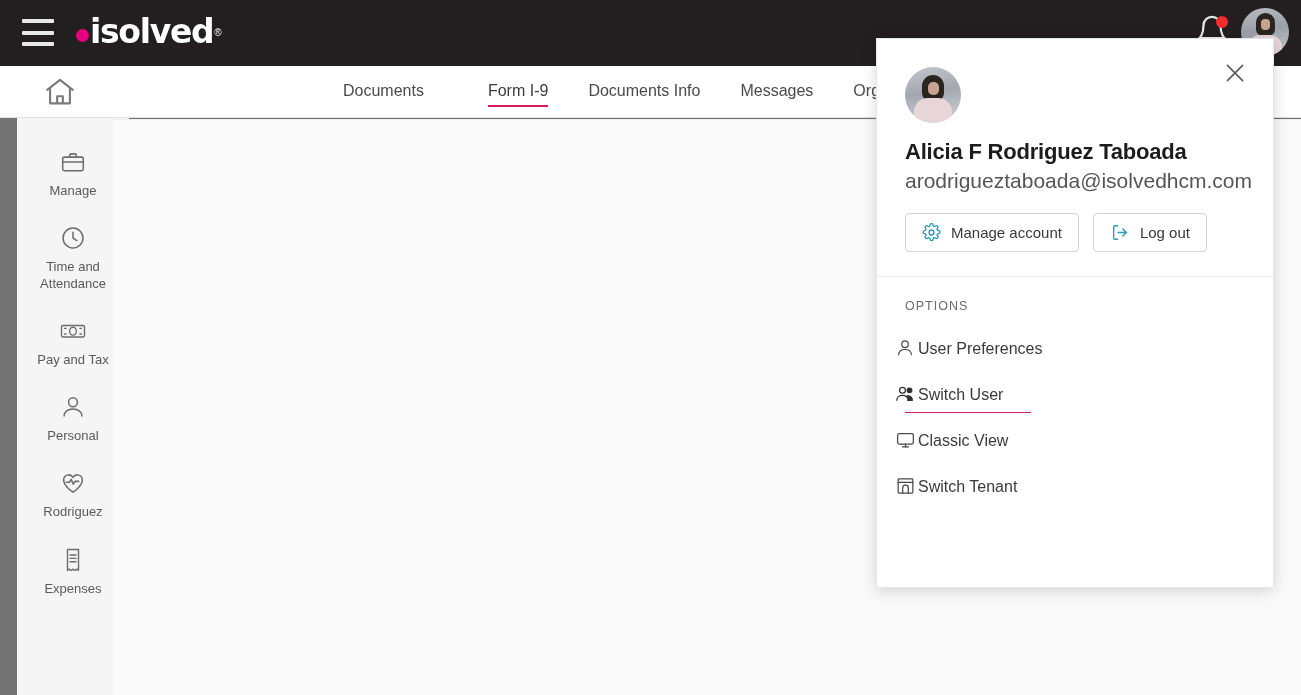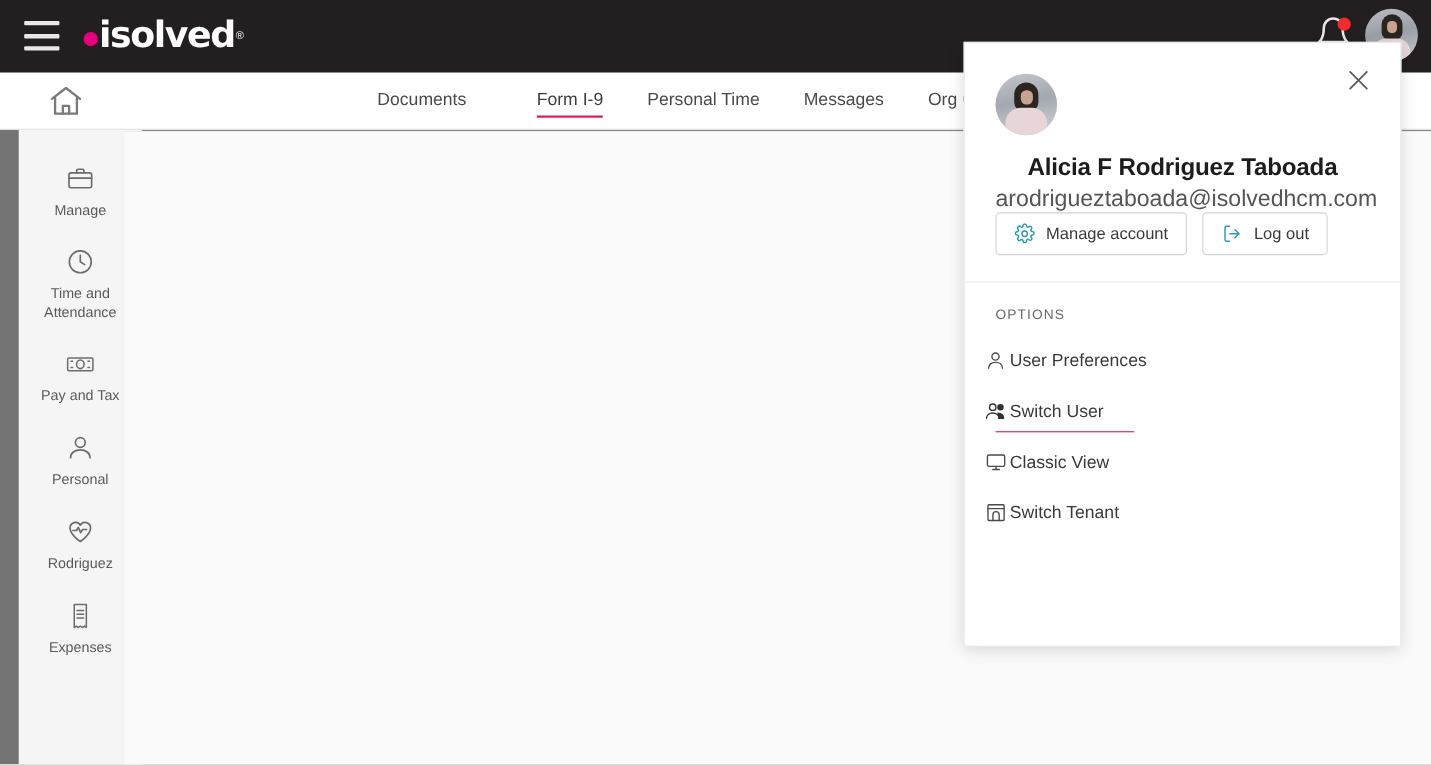--- a/index.html
+++ b/index.html
@@ -104,25 +104,25 @@
   }
   .dd-avatar .body {
     position:absolute; left:9px; top:31px; width:38px; height:27px;
     background:#e8d5d8; border-radius: 14px 14px 0 0;
   }
   .dd-avatar .face {
     position:absolute; left:23px; top:15px; width:11px; height:13px;
     background:#c9a392; border-radius:5px;
   }
   .dd-name {
-    margin-top: 16px; font-size: 22px; font-weight: bold; color:#1c1c1c; letter-spacing:-0.2px;text-align:center;
+    margin-top: 16px; font-size: 22px; font-weight: bold; color:#1c1c1c; letter-spacing:-0.2px;
   }
   .dd-email { margin-top: 4px; font-size: 21px; color:#555555; }
 
-  .dd-buttons { display:flex; gap: 14px; }
+  .dd-buttons { display:flex; gap: 14px; margin-top: 20px; }
   .dd-btn {
     display:flex; align-items:center; gap:10px;
     border:1px solid #d4d4d4; border-radius:4px;
     background:#ffffff; cursor:pointer;
     padding: 9px 16px; font-size:15px; color:#3a3a3a;
     font-family:"Liberation Sans", sans-serif;
   }
   .dd-sep { margin-top: 24px; border-top:1px solid #e8e8e8; }
 
   .dd-options-label {
@@ -182,21 +182,21 @@
       </svg>
     </div>
     <div class="nav-items">
       <div class="nav-item">
         <span>Documents</span>
       </div>
       <div class="nav-item active">
         <span>Form I-9</span>
       </div>
       <div class="nav-item">
-        <span>Personal Time</span>
+        <span>Documents Info</span>
       </div>
       <div class="nav-item">
         <span>Messages</span>
       </div>
       <div class="nav-item">
         <span>Org Chart</span>
       </div>
     </div>
   </div>
 

